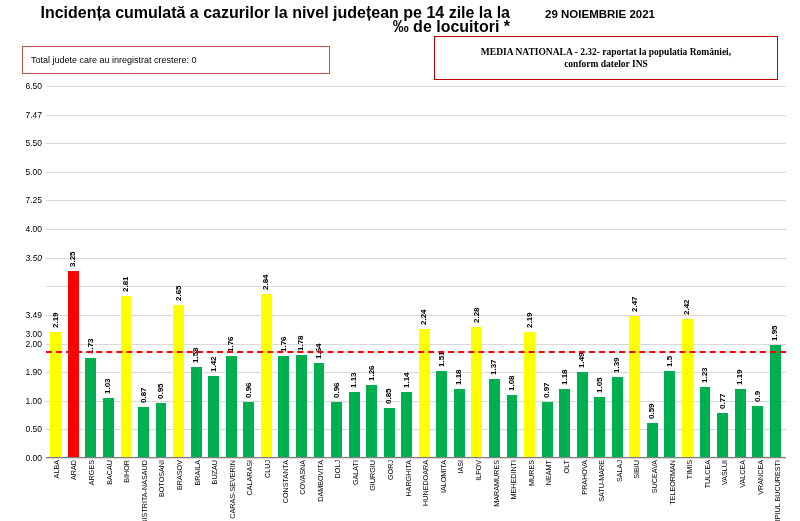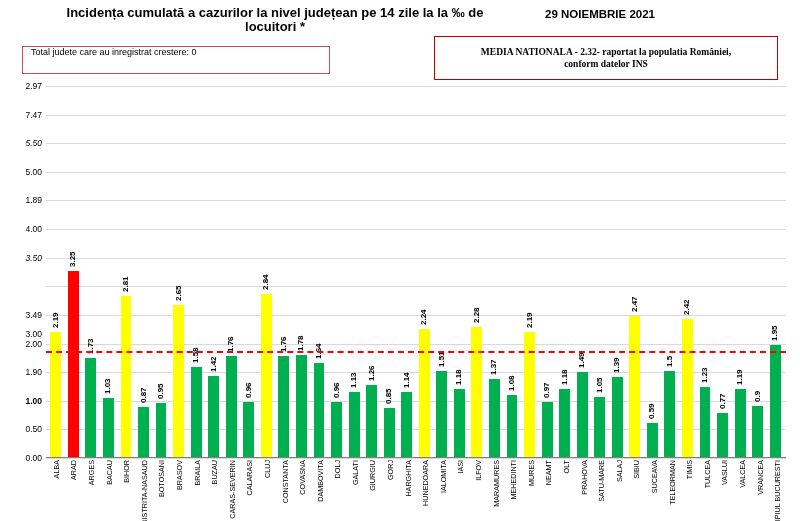--- a/index.html
+++ b/index.html
@@ -7,38 +7,38 @@
     width:800px;height:521px;
     background:#ffffff;
     font-family:"Liberation Sans", sans-serif;
     color:#000;
     overflow:hidden;
     position:relative;
   }
   #title{
     position:absolute;
     left:40px; top:6px; width:470px;
-    text-align:center;
-    font-size:13px;
+    text-align:right;
+    font-size:16px;
     font-weight:bold;
     line-height:14px;
   }
   #date{
     position:absolute;
     left:520px; top:8px; width:160px;
     text-align:center;
     font-size:11.5px;
     font-weight:bold;
   }
   #growth-box{
     position:absolute;
     left:22px; top:46px; width:308px; height:28px;
     border:1px solid #c0504d;
     box-sizing:border-box;
-    display:flex;align-items:flex-start;
+    display:flex;align-items:center;
     padding-left:8px;
     font-size:9px;
   }
   #national-box{
     position:absolute;
     left:434px; top:36px; width:344px; height:44px;
     border:1px solid #c00000;
     box-sizing:border-box;
     display:flex;flex-direction:column;align-items:center;justify-content:center;
     font-size:9.5px;
@@ -138,32 +138,32 @@
   <span>Total judete care au inregistrat crestere: 0</span>
 </div>
 
 <div id="national-box">
   <span>MEDIA NATIONALA - 2.32-  raportat la populatia  României,</span>
   <span>conform datelor INS</span>
 </div>
 
 <div id="plot">
   <div id="yticks">
-      <div class="ytick" style="top: 0px;">2.97</div>
+      <div class="ytick" style="top: 0px;">6.50</div>
       <div class="ytick" style="top: 28.6154px;">7.47</div>
-      <div class="ytick" style="top: 57.2308px; font-style: italic;">5.50</div>
+      <div class="ytick" style="top: 57.2308px;">5.50</div>
       <div class="ytick" style="top: 85.8462px;">5.00</div>
-      <div class="ytick" style="top: 114.462px;">1.89</div>
+      <div class="ytick" style="top: 114.462px;">7.25</div>
       <div class="ytick" style="top: 143.077px; text-align: right;">4.00</div>
       <div class="ytick" style="top: 171.692px; font-style: italic;">3.50</div>
       <div class="ytick" style="top: 200.308px; margin-top: 48px;">3.00</div>
       <div class="ytick" style="top: 228.923px;">3.49</div>
       <div class="ytick" style="top: 257.538px;">2.00</div>
       <div class="ytick" style="top: 286.154px;">1.90</div>
-      <div class="ytick" style="top: 314.769px; font-weight: bold;">1.00</div>
+      <div class="ytick" style="top: 314.769px;">1.00</div>
       <div class="ytick" style="top: 343.385px;">0.50</div>
       <div class="ytick" style="top: 372px;">0.00</div>
     </div>
   <div id="grid">
       <div class="gridline" style="top: 0px;"></div>
       <div class="gridline" style="top: 28.6154px;"></div>
       <div class="gridline" style="top: 57.2308px;"></div>
       <div class="gridline" style="top: 85.8462px;"></div>
       <div class="gridline" style="top: 114.462px;"></div>
       <div class="gridline" style="top: 143.077px;"></div>

